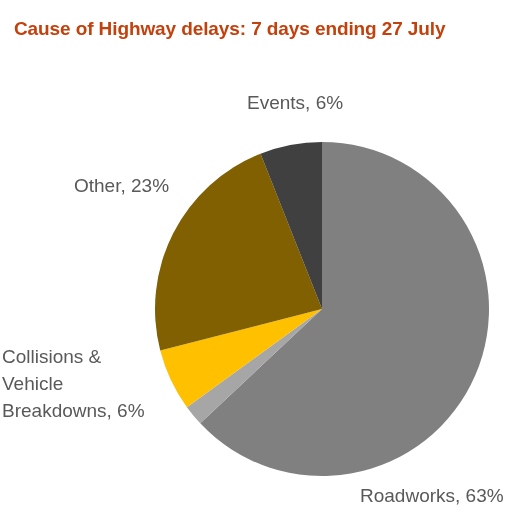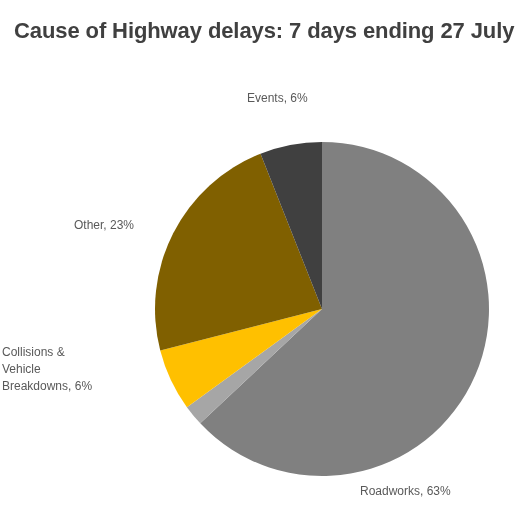--- a/index.html
+++ b/index.html
@@ -14,46 +14,45 @@
     position: relative;
     width: 531px;
     height: 523px;
     background: #ffffff;
     overflow: hidden;
   }
   #chart-title {
     position: absolute;
     left: 14px;
     top: 18px;
-    font-size: 22px;
+    font-size: 19px;
     font-weight: bold;
-    color: #404040;
+    color: #c2410c;
     letter-spacing: -0.1px;
     white-space: nowrap;
   }
   #pie-svg {
     position: absolute;
     left: 0;
     top: 0;
   }
   .pie-label {
     position: absolute;
-    font-size: 12px;
+    font-size: 19px;
     color: #595959;
     line-height: 1.42;
     white-space: pre-line;
   }
   #label-events {
     left: 247px;
     top: 90px;
   }
   #label-other {
     left: 74px;
     top: 173px;
-    margin-top: 44px;
   }
   #label-collisions {
     left: 2px;
     top: 325px;
     margin-top: 19px;
   }
   #label-impact {
     left: 83px;
     top: 430px;
   }

